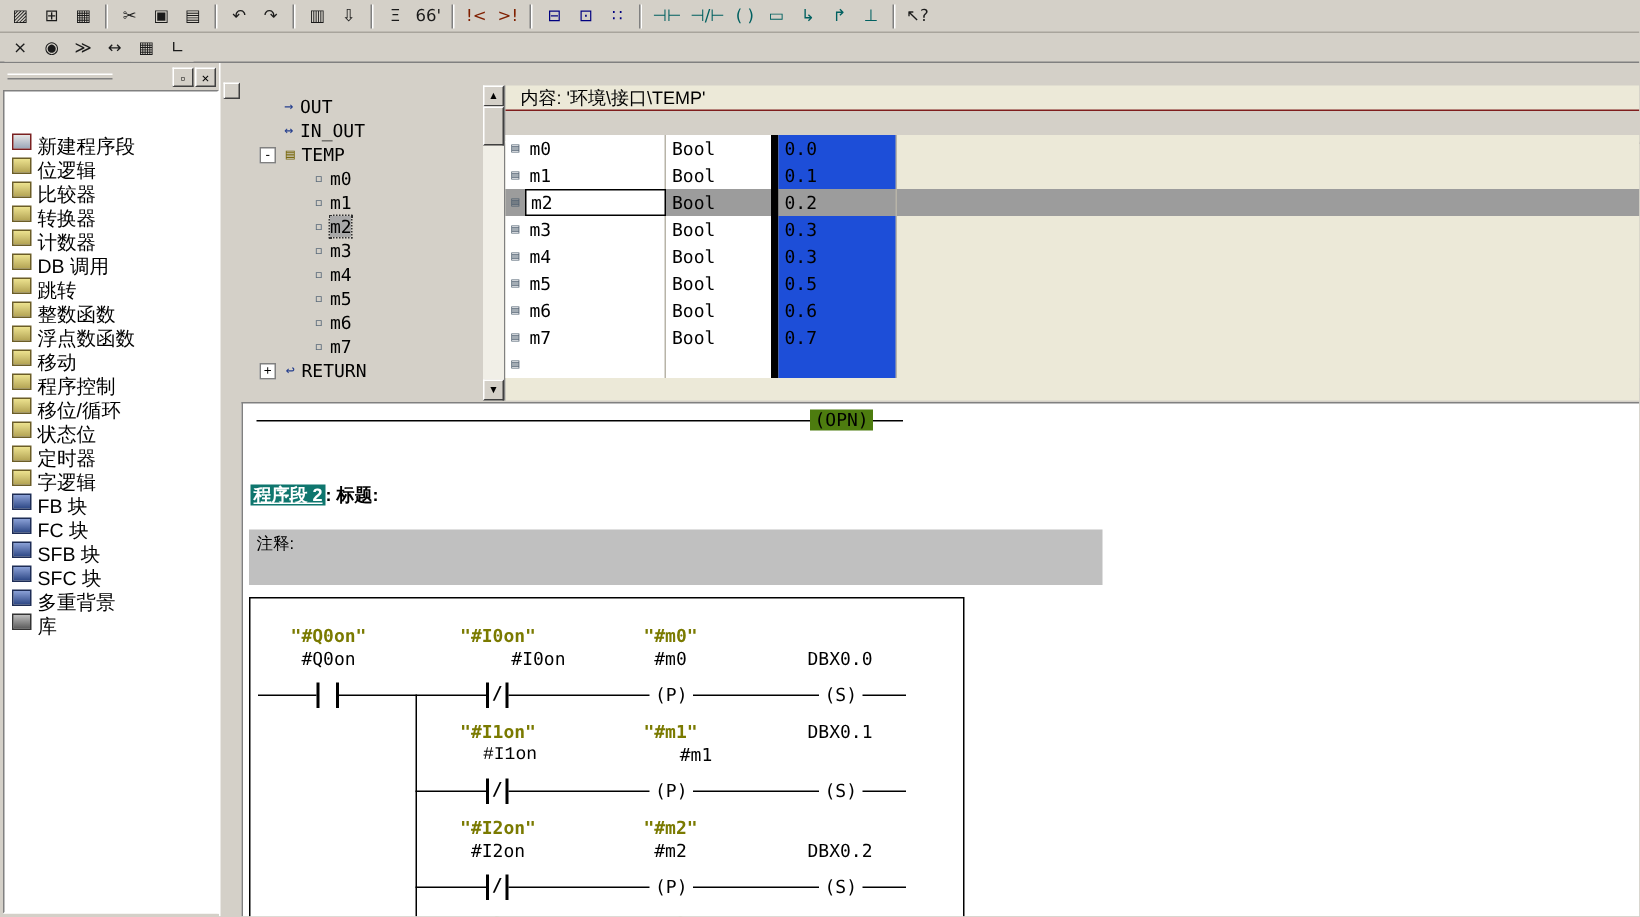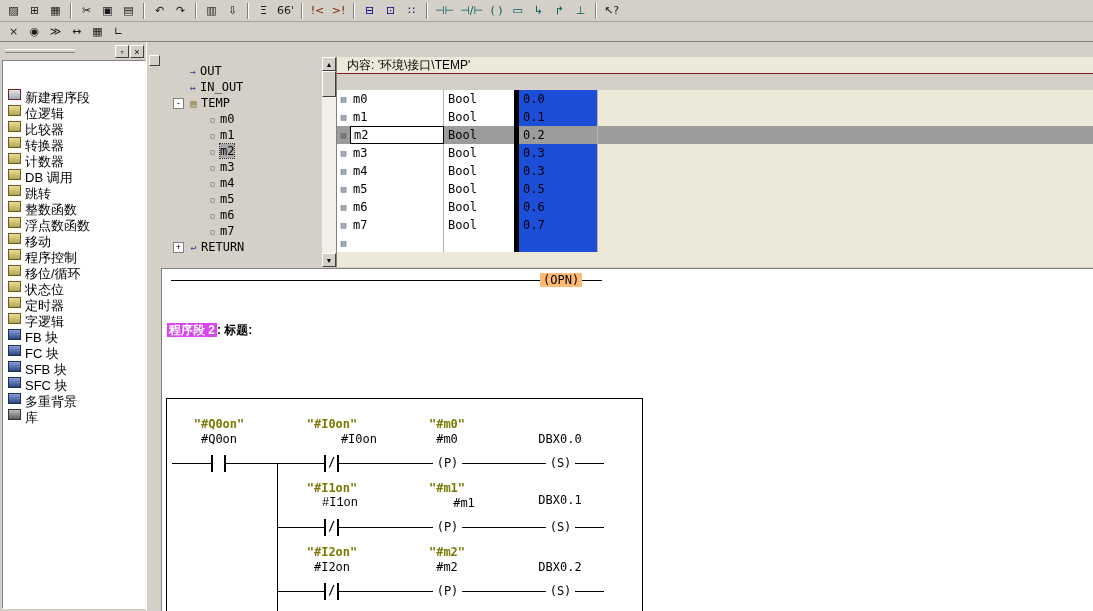--- a/index.html
+++ b/index.html
@@ -67,23 +67,23 @@
   .caddr { width:79px; height:18px; background:#1d4ed8; border-right:1px solid #b8b4a8; padding-left:4px; line-height:18px; }
   .ccmt  { flex:1; height:18px; background:#ece9d8; }
   .drow.sel .cicon,.drow.sel .ctype,.drow.sel .caddr,.drow.sel .ccmt { background:#9c9c9c; }
   .drow.sel .cname { background:#ffffff; border:1px solid #000; line-height:16px; }
   
   #lad { position:absolute; left:161px; top:268px; width:932px; height:343px; background:#ffffff; overflow:hidden;
          border-top:1px solid #808080; border-left:1px solid #808080;
          font-family:"DejaVu Sans Mono","Liberation Mono",monospace; }
   .hline { position:absolute; height:1px; background:#000; }
   .vline { position:absolute; width:1px; background:#000; }
-  #opn { position:absolute; left:378px; top:4px; background:#fdba74; padding:0 3px; font-size:12px; }
+  #opn { position:absolute; left:378px; top:4px; background:#4d7c0f; padding:0 3px; font-size:12px; }
   #nettitle { position:absolute; left:5px; top:53px; font:bold 12px "Liberation Sans",sans-serif; }
-  .net-sel { background:#d946ef; color:#ffffff; padding:0 2px; }
+  .net-sel { background:#0f766e; color:#ffffff; padding:0 2px;text-decoration:underline; }
   #netcmt { position:absolute; left:4px; top:84px; width:569px; height:37px; background:#c0c0c0;
             font:11px "Liberation Sans",sans-serif; padding:2px 5px; }
   #netbox { position:absolute; left:4px; top:129px; width:477px; height:300px; border:1px solid #000; background:#fff; }
   .lbl { position:absolute; width:90px; text-align:center; font-size:12px; white-space:nowrap; }
   .sym { color:#7a7a00; font-weight:bold; }
   .contact { position:absolute; width:15px; height:17px; background:#fff;
              border-left:2px solid #000; border-right:2px solid #000;
              font:bold 12px/15px "DejaVu Sans Mono",monospace; text-align:center; }
   .pcoil { position:absolute; width:29px; text-align:center; background:#fff; font-size:12px; }
 </style>
@@ -369,20 +369,21 @@
   </div>
 
   <div id="lad">
     <div class="hline" style="left:9px; top:11px; width:431px;"></div>
     <span id="opn">(OPN)</span>
 
     <div id="nettitle">
       <span class="net-sel">程序段 2</span><span>: 标题:</span>
     </div>
 
+    <div id="netcmt">注释:</div>
 
     <div id="netbox">
 
       <div class="hline" style="left:5px; top:64px; width:432px;"></div>
       <div class="hline" style="left:110px; top:128px; width:327px;"></div>
       <div class="hline" style="left:110px; top:192px; width:327px;"></div>
       <div class="vline" style="left:110px; top:64px; height:150px;"></div>
 
       <span class="lbl sym" style="left:7px; top:18px;">"#Q0on"</span>
       <span class="lbl" style="left:7px; top:33px;">#Q0on</span>
@@ -395,21 +396,21 @@
       <span class="pcoil" style="left:266px; top:57px;">(P)</span>
       <span class="lbl" style="left:348px; top:33px;">DBX0.0</span>
       <span class="pcoil" style="left:379px; top:57px;">(S)</span>
 
       <span class="lbl sym" style="left:120px; top:82px;">"#I1on"</span>
       <span class="lbl" style="left:128px; top:97px;font-family:Liberation Mono, monospace;">#I1on</span>
       <span class="contact" style="left:157px; top:120px;">/</span>
       <span class="lbl sym" style="left:235px; top:82px;">"#m1"</span>
       <span class="lbl" style="left:252px; top:97px;">#m1</span>
       <span class="pcoil" style="left:266px; top:121px;">(P)</span>
-      <span class="lbl" style="left:348px; top:94px;">DBX0.1</span>
+      <span class="lbl" style="left:348px; top:82px;">DBX0.1</span>
       <span class="pcoil" style="left:379px; top:121px;">(S)</span>
 
       <span class="lbl sym" style="left:120px; top:146px;">"#I2on"</span>
       <span class="lbl" style="left:120px; top:161px;">#I2on</span>
       <span class="contact" style="left:157px; top:184px;">/</span>
       <span class="lbl sym" style="left:235px; top:146px;">"#m2"</span>
       <span class="lbl" style="left:235px; top:161px;">#m2</span>
       <span class="pcoil" style="left:266px; top:185px;">(P)</span>
       <span class="lbl" style="left:348px; top:161px;">DBX0.2</span>
       <span class="pcoil" style="left:379px; top:185px;">(S)</span>

